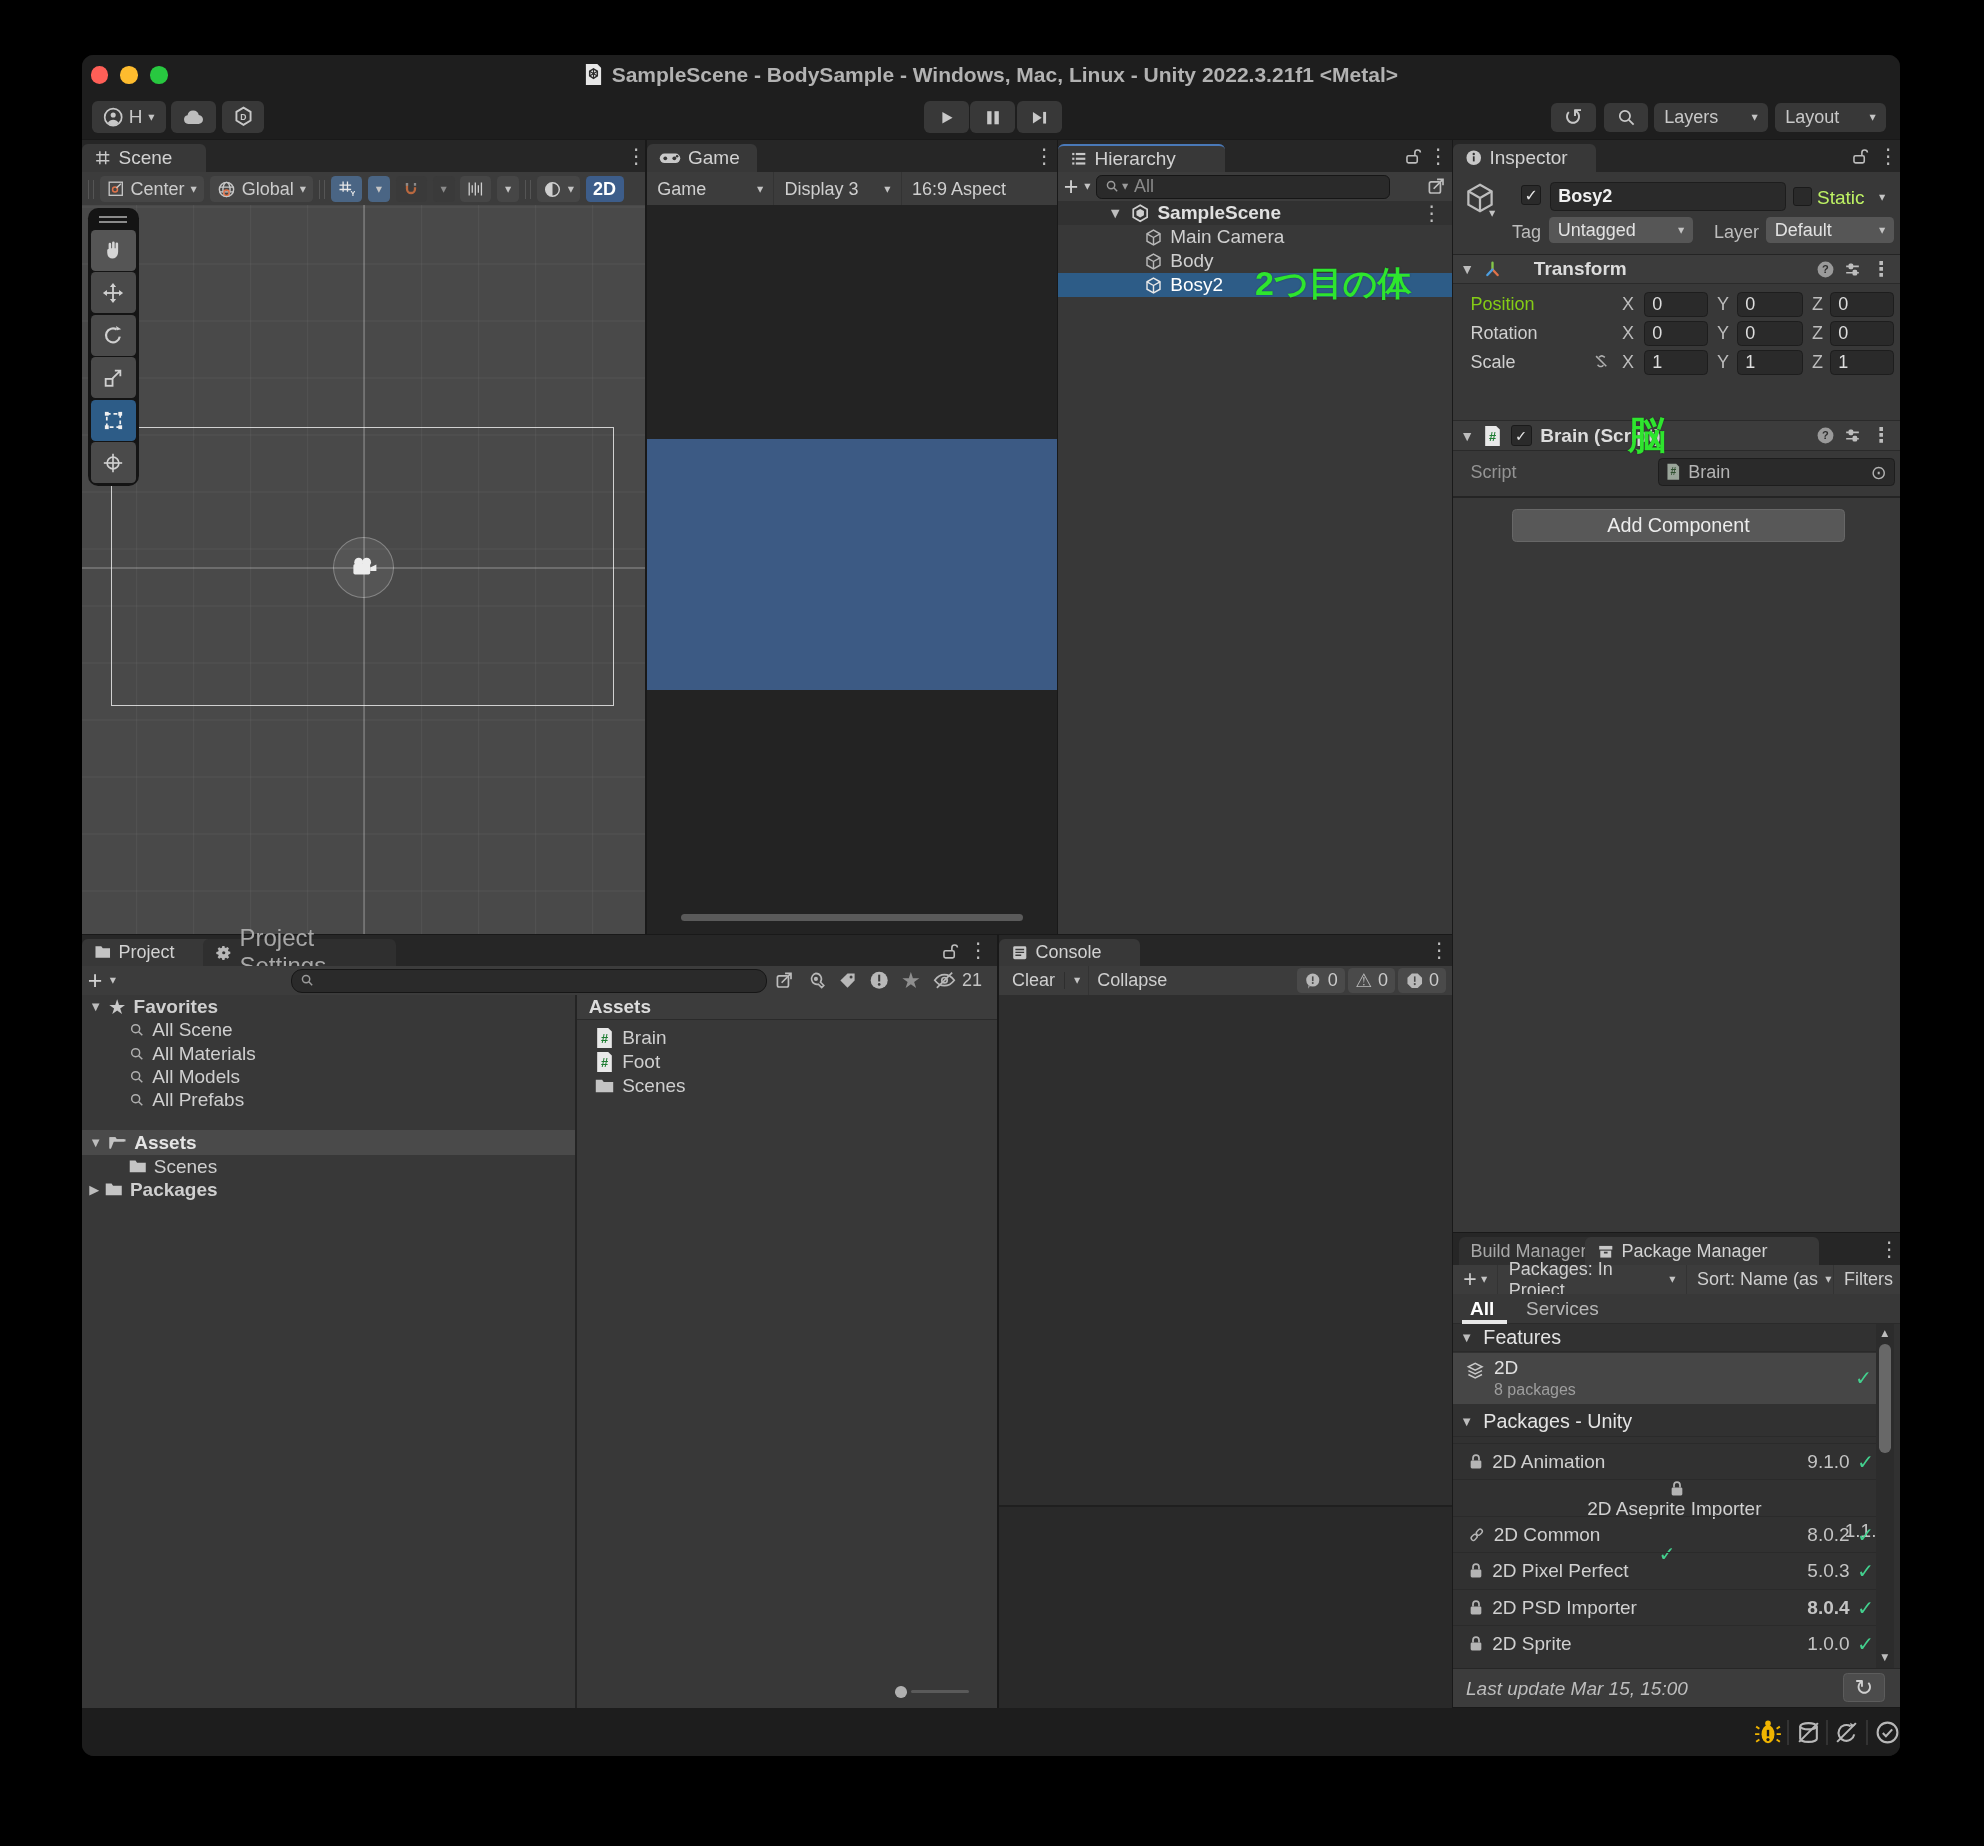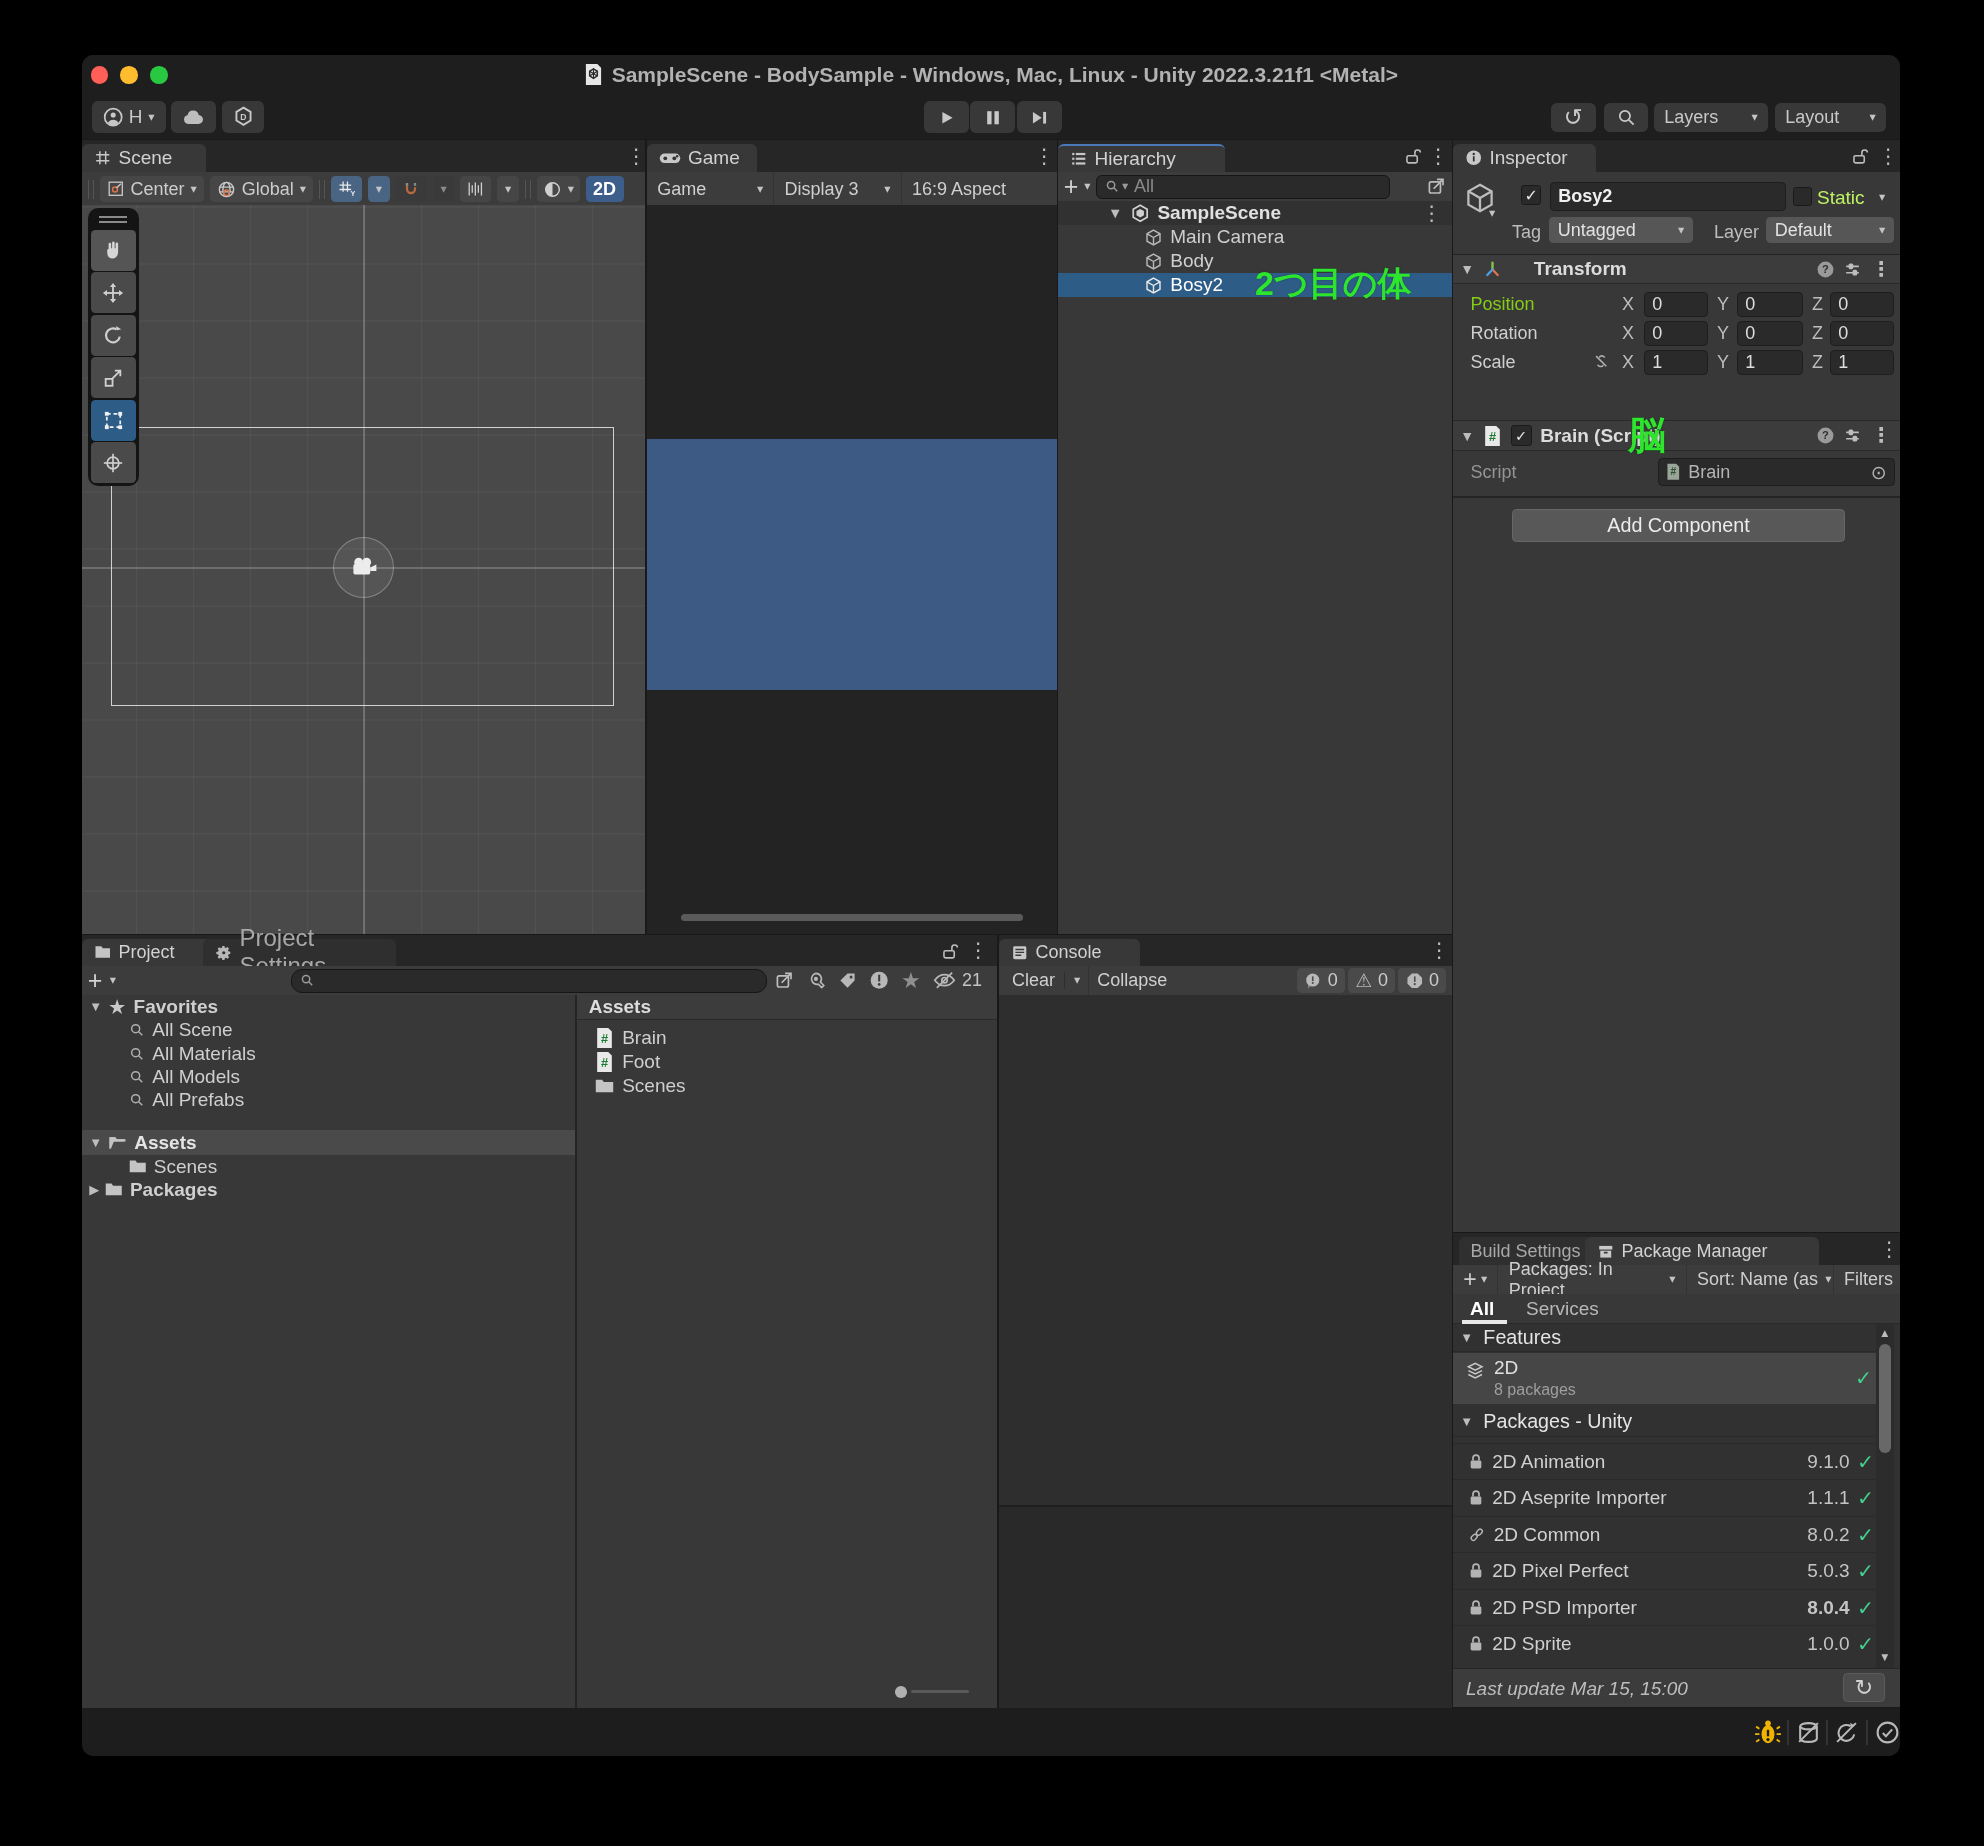--- a/index.html
+++ b/index.html
@@ -570,21 +570,21 @@
       <span style="margin-left:auto;font-size:19px;color:#b4b4b4;">⊙</span>
     </div>
     <div class="abs" style="left:0;top:324px;width:447px;height:1.5px;background:#242424;"></div>
     <div class="abs btn" style="left:59px;top:337px;width:333px;height:33px;background:#585858;border:0.7px solid #676767;border-radius:4.4px;font-size:19.7px;color:#ececec;">
       <span>Add Component</span>
     </div>
   </div>
 
   <div class="abs tabbar" style="left:1371px;top:1178px;width:447px;height:33px;">
     <div class="tab inactive" style="left:5.8px;width:120px;font-size:18px;">
-      <span>Build Settings</span>
+      <span>Build Manager</span>
     </div>
     <div class="tab" style="left:132px;width:211px;font-size:18px;">
       <span>
           <svg width="17.5" height="17.5" viewBox="0 0 24 24" fill="#c8c8c8">
             <path d="M3 4h18v5H3z"></path>
             <path d="M4.5 10.5h15V20h-15z"></path>
             <rect x="9.5" y="12" width="5" height="2.4" fill="#3c3c3c"></rect>
           </svg>
         </span>
       <span>Package Manager</span>
@@ -639,21 +639,21 @@
       <span style="margin-left:14.6px;">
           <svg width="16" height="17.5" viewBox="0 0 24 26">
             <rect x="4" y="11" width="16" height="12" rx="2" fill="#b4b4b4"></rect>
             <path d="M7.5 11V7.5a4.5 4.5 0 0 1 9 0V11" fill="none" stroke="#b4b4b4" stroke-width="2.6"></path>
           </svg>
         </span>
       <span style="margin-left:8.7px;">2D Animation</span>
       <span class="ver" style="margin-left:auto;">9.1.0</span>
       <span class="chk" style="margin-left:7.3px;margin-right:13px;">✓</span>
     </div>
-    <div class="pkgrow" style="top:155px;height:36px;">
+    <div class="pkgrow" style="top:155px;height:36px;flex-direction:column;">
       <span style="margin-left:14.6px;">
           <svg width="16" height="17.5" viewBox="0 0 24 26">
             <rect x="4" y="11" width="16" height="12" rx="2" fill="#b4b4b4"></rect>
             <path d="M7.5 11V7.5a4.5 4.5 0 0 1 9 0V11" fill="none" stroke="#b4b4b4" stroke-width="2.6"></path>
           </svg>
         </span>
       <span style="margin-left:8.7px;">2D Aseprite Importer</span>
       <span class="ver" style="margin-left:auto;">1.1.1</span>
       <span class="chk" style="margin-left:7.3px;margin-right:13px;">✓</span>
     </div>

